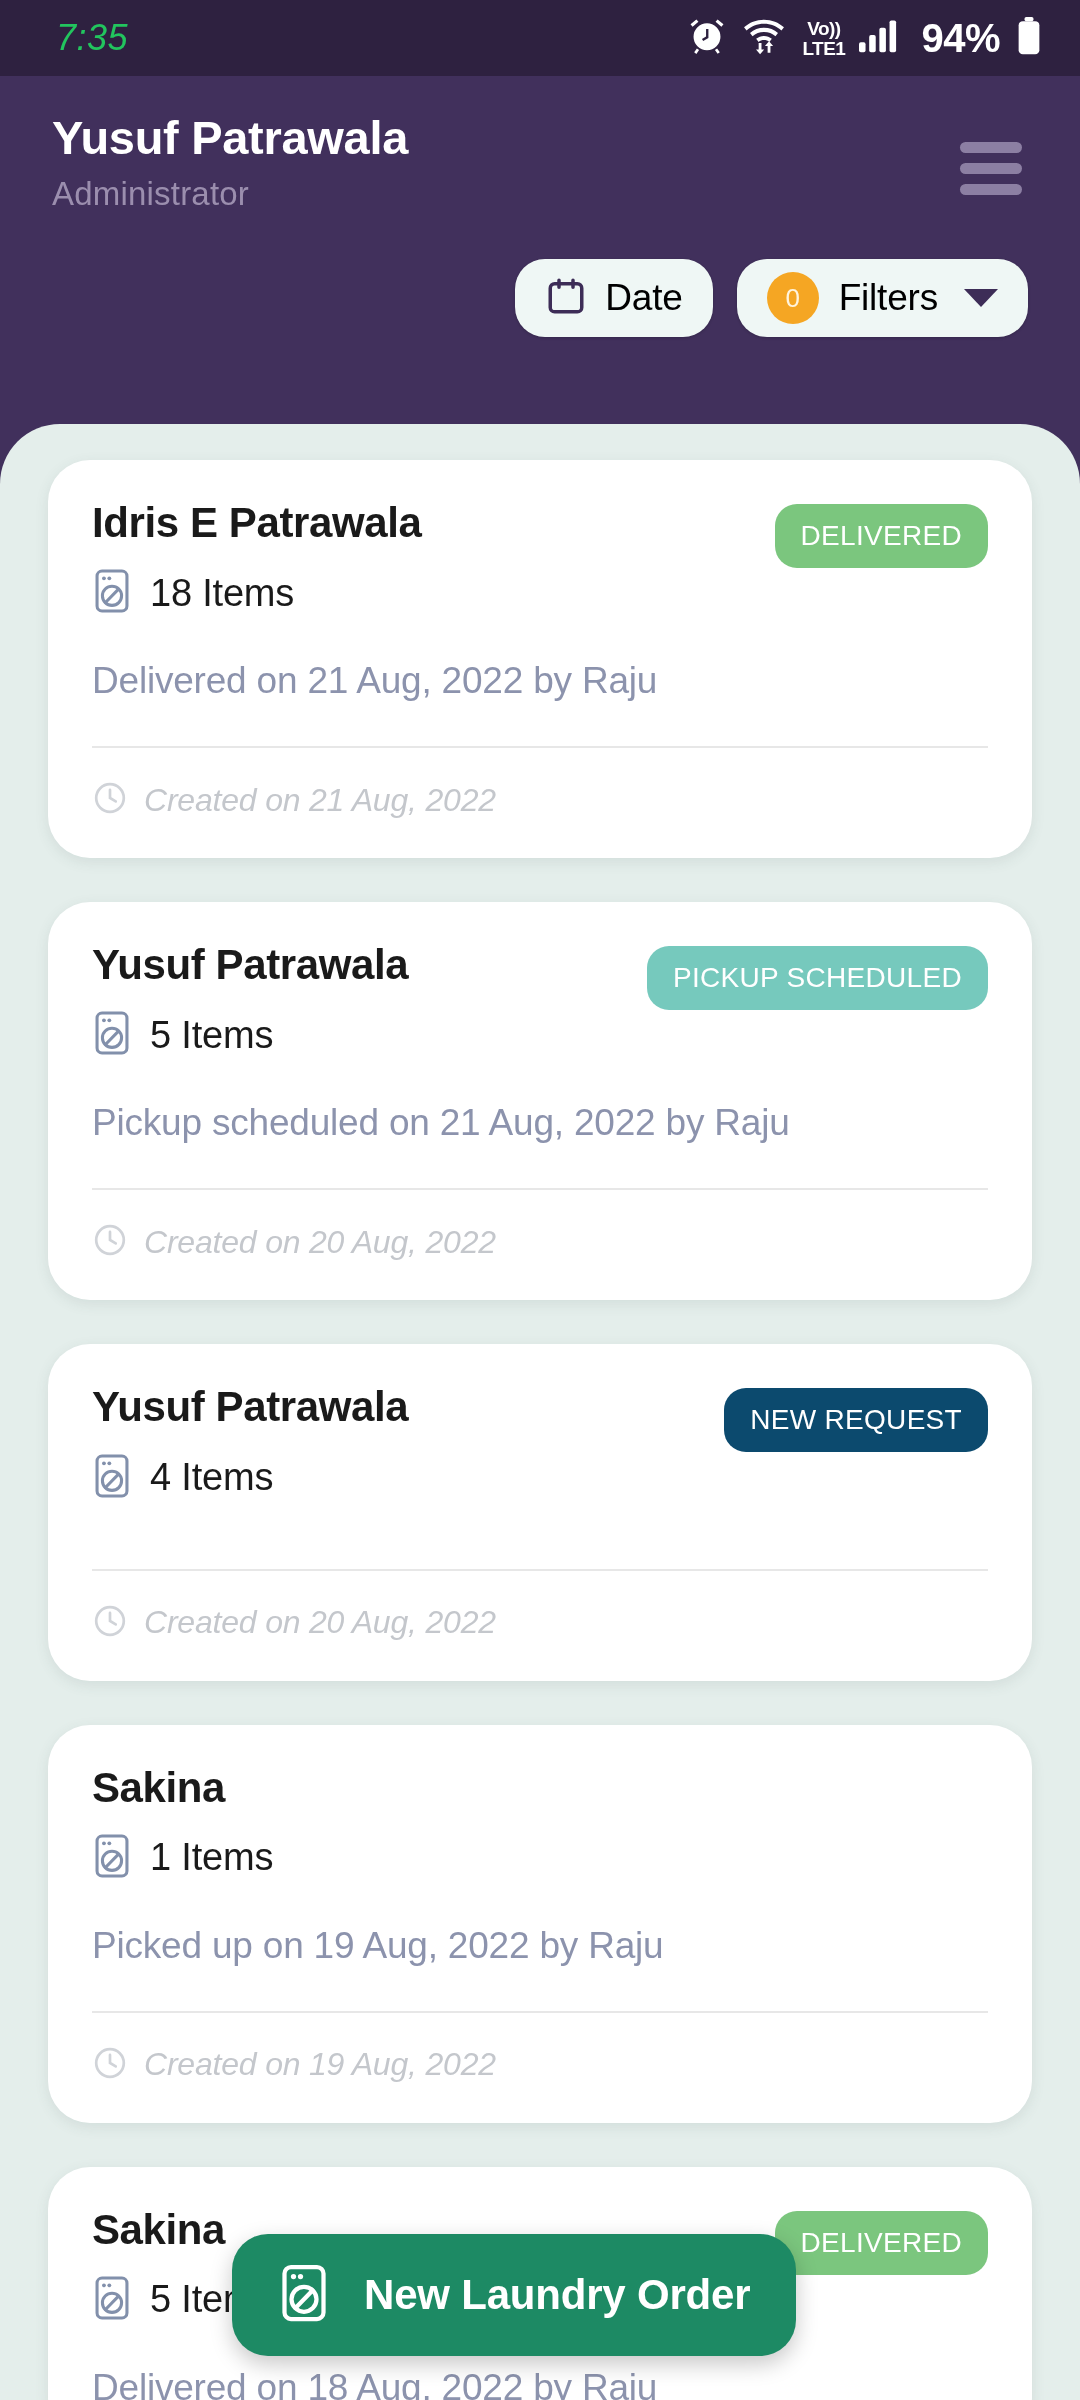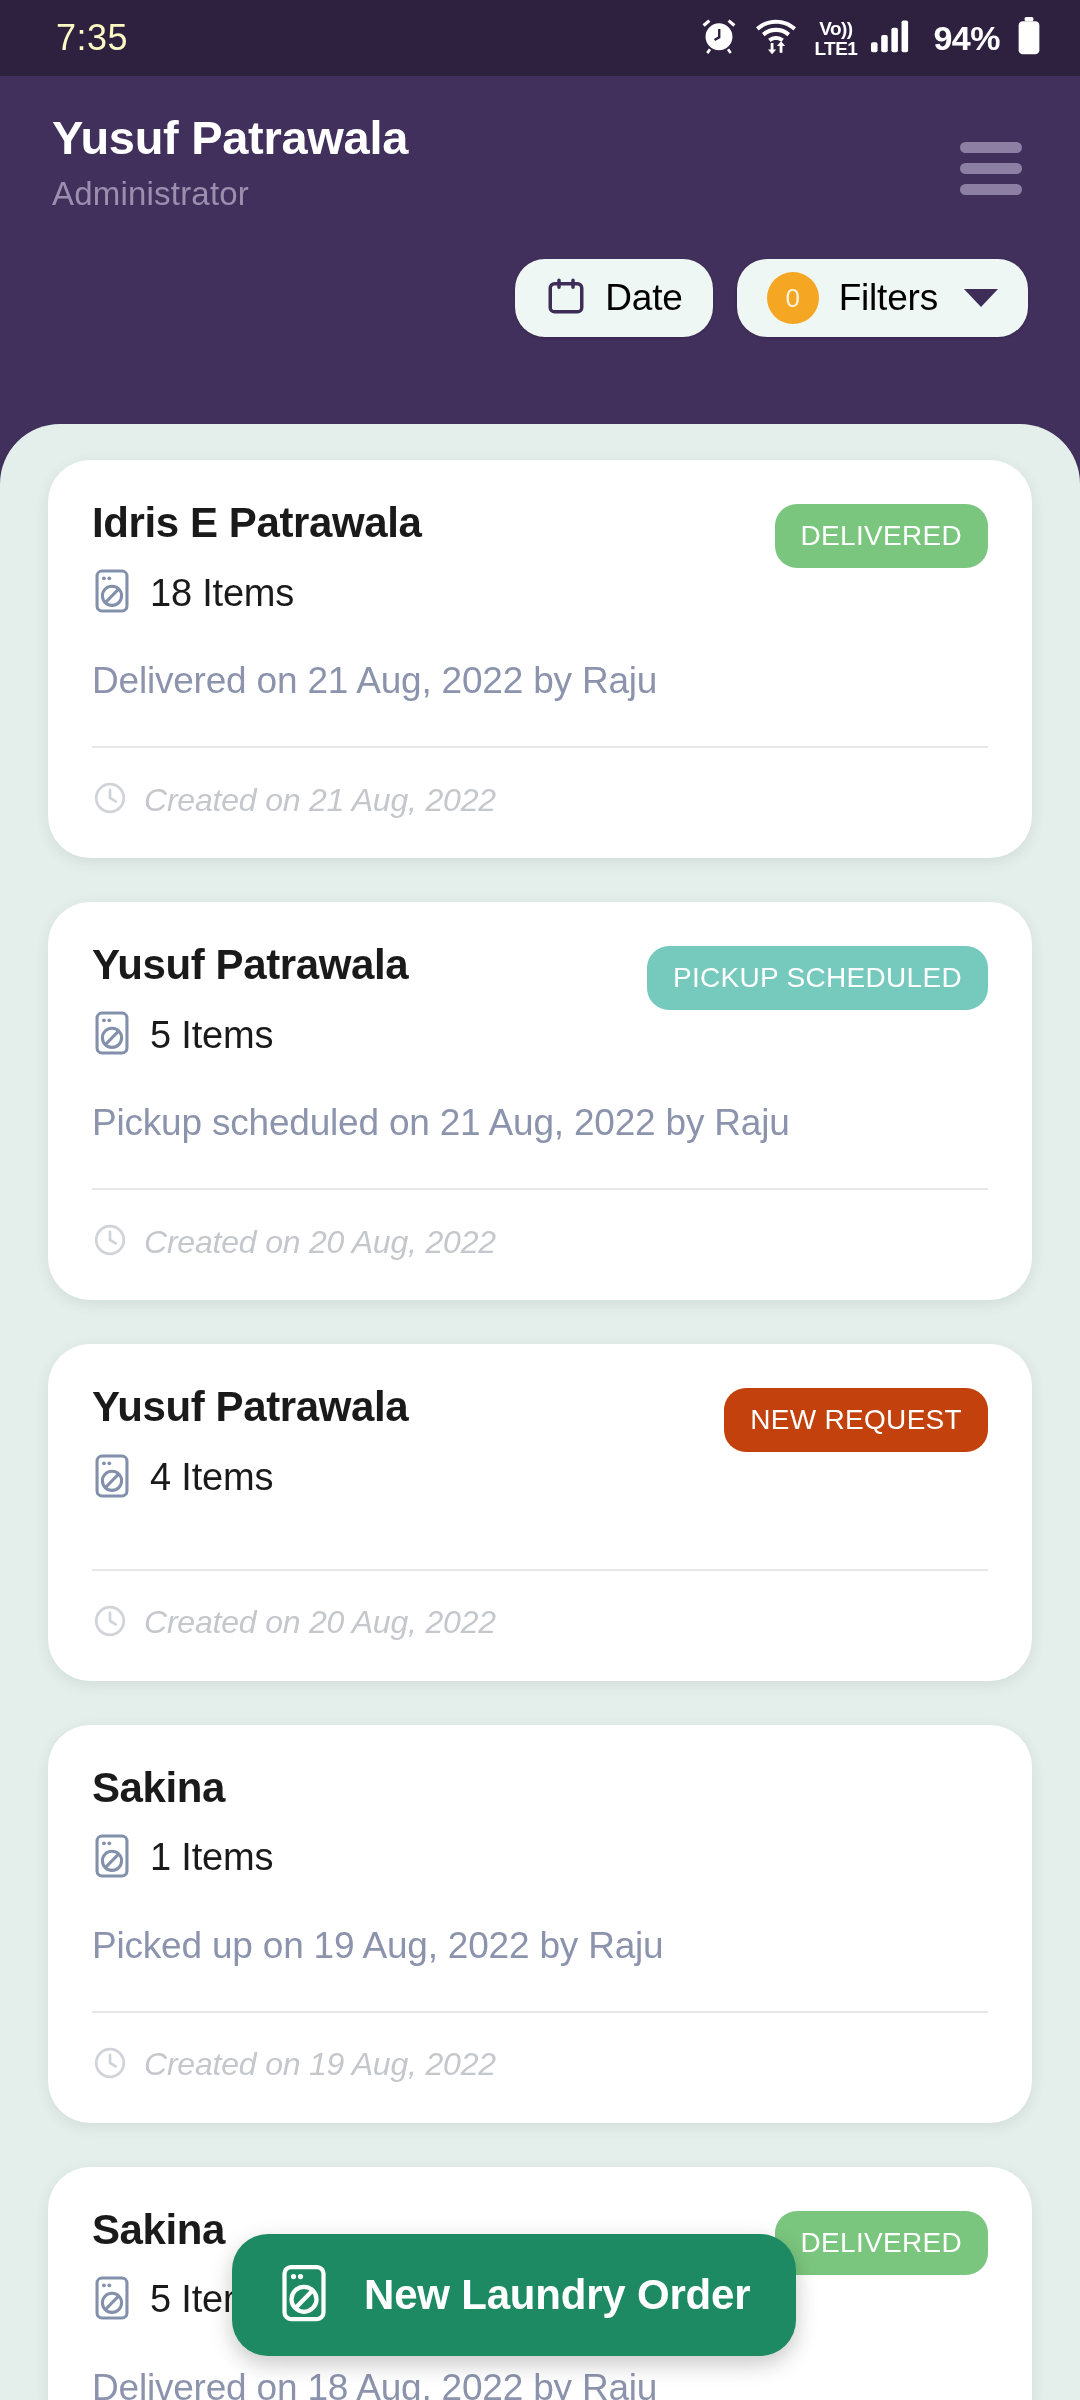--- a/index.html
+++ b/index.html
@@ -16,44 +16,45 @@
     height:76px;
     background:#2e2140;
     display:flex;
     align-items:center;
     justify-content:space-between;
     padding:0 38px 0 56px;
     position:relative;
     z-index:50;
   }
   .status-time {
-    color:#fef9c3;
+    color:#22c55e;
     font-size:36px;
     letter-spacing:0.5px;
+    font-style:italic;
   }
   .status-icons {
     display:flex;
     align-items:center;
     gap:16px;
   }
   .sb-ico { display:block; }
   .volte-box {
     display:flex;
     flex-direction:column;
     align-items:center;
     justify-content:center;
     line-height:1;
     color:#ffffff;
     margin-right:-2px;
   }
   .volte-top { font-size:19px; font-weight:bold; letter-spacing:-0.5px; }
   .volte-bot { font-size:19px; font-weight:bold; letter-spacing:-0.5px; margin-top:1px;}
   .battery-pct {
     color:#ffffff;
-    font-size:34px;
+    font-size:40px;
     font-weight:bold;
     margin-left:6px;
     letter-spacing:-0.5px;
   }
 
   
   .header {
     background:#41305c;
     padding:34px 52px 0 52px;
     position:relative;
@@ -403,21 +404,21 @@
               <rect x="2.2" y="1.6" width="15.6" height="20.8" rx="2.6"></rect>
               <circle cx="5.8" cy="5.4" r="1" fill="#8290ab" stroke="none"></circle>
               <circle cx="8.6" cy="5.4" r="1" fill="#8290ab" stroke="none"></circle>
               <circle cx="10" cy="14.5" r="5"></circle>
               <path d="M6.6 18 13.4 11" stroke-linecap="round"></path>
             </svg>
           </span>
           <span class="items-text">4 Items</span>
         </div>
       </div>
-      <div class="badge" style="background:#c2410c">NEW REQUEST</div>
+      <div class="badge" style="background:#0c4a6e">NEW REQUEST</div>
     </div>
 
     <div class="divider" style="margin-top:66px"></div>
     <div class="created-row">
       <span>
         <svg width="36" height="36" viewBox="0 0 24 24" fill="none" stroke="#d0d3d8" stroke-width="1.8">
           <circle cx="12" cy="12" r="9.2"></circle>
           <path d="M12 6.6V12l3.8 2.3" stroke-linecap="round"></path>
         </svg>
       </span>

